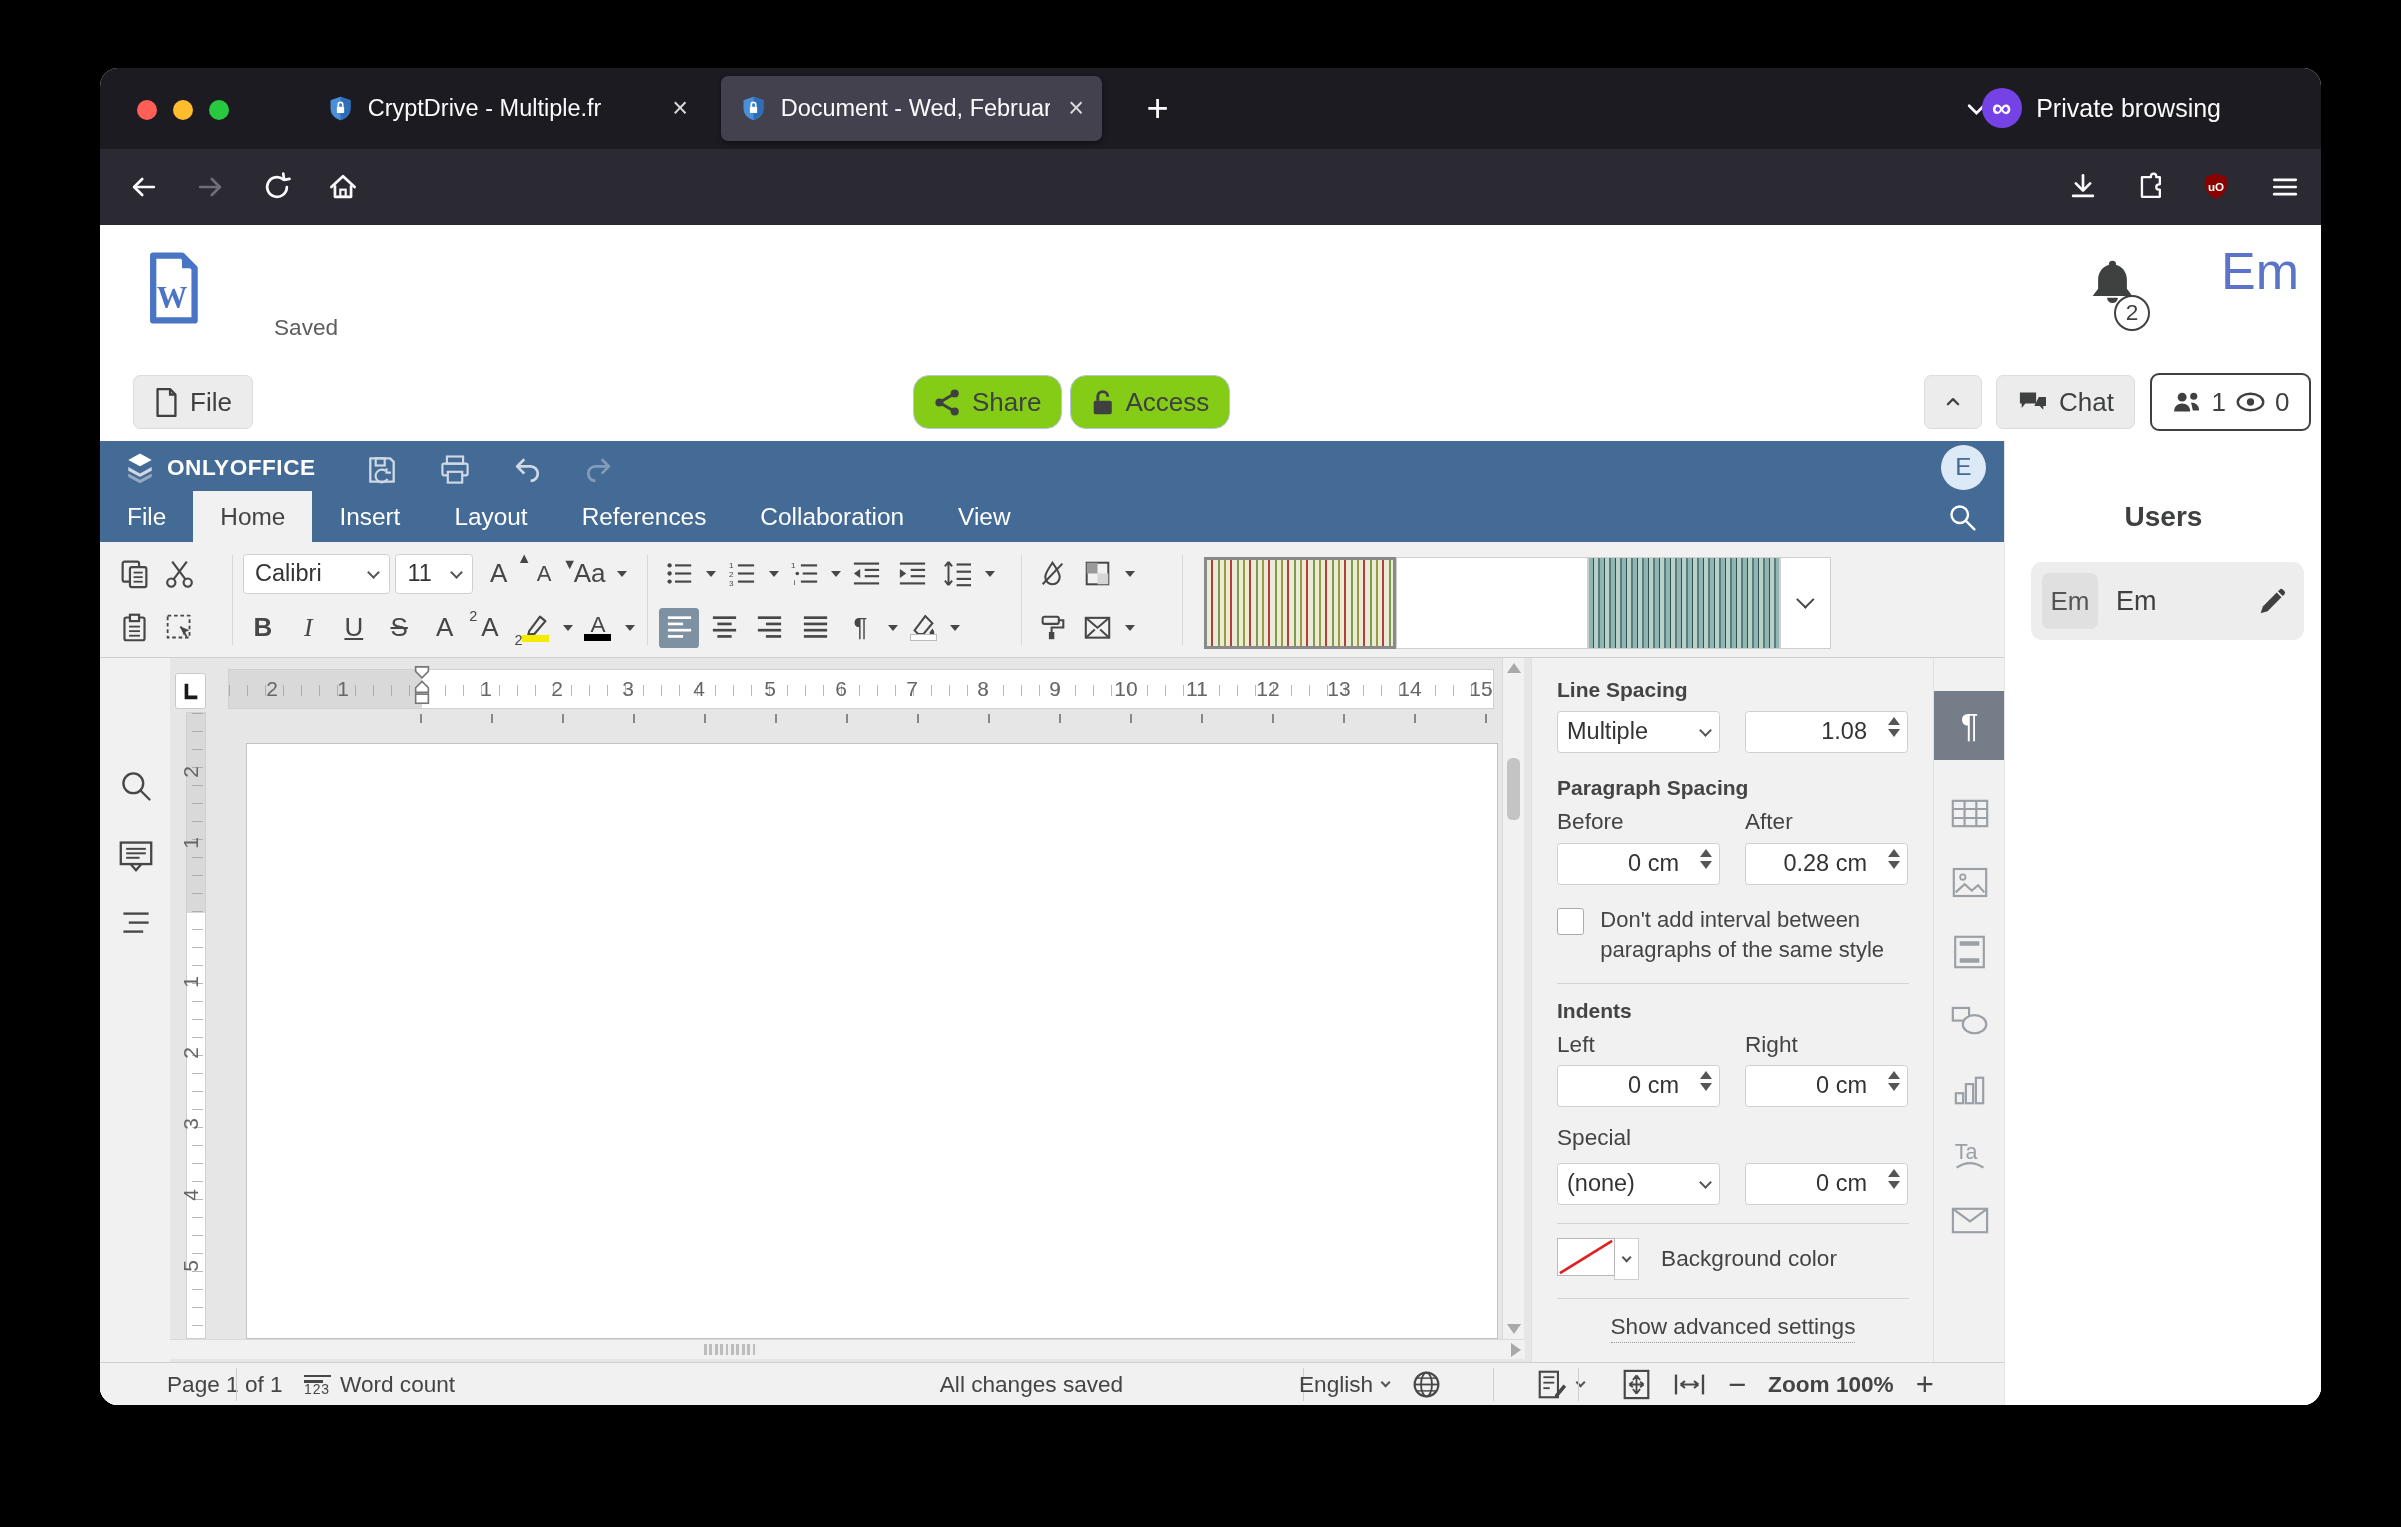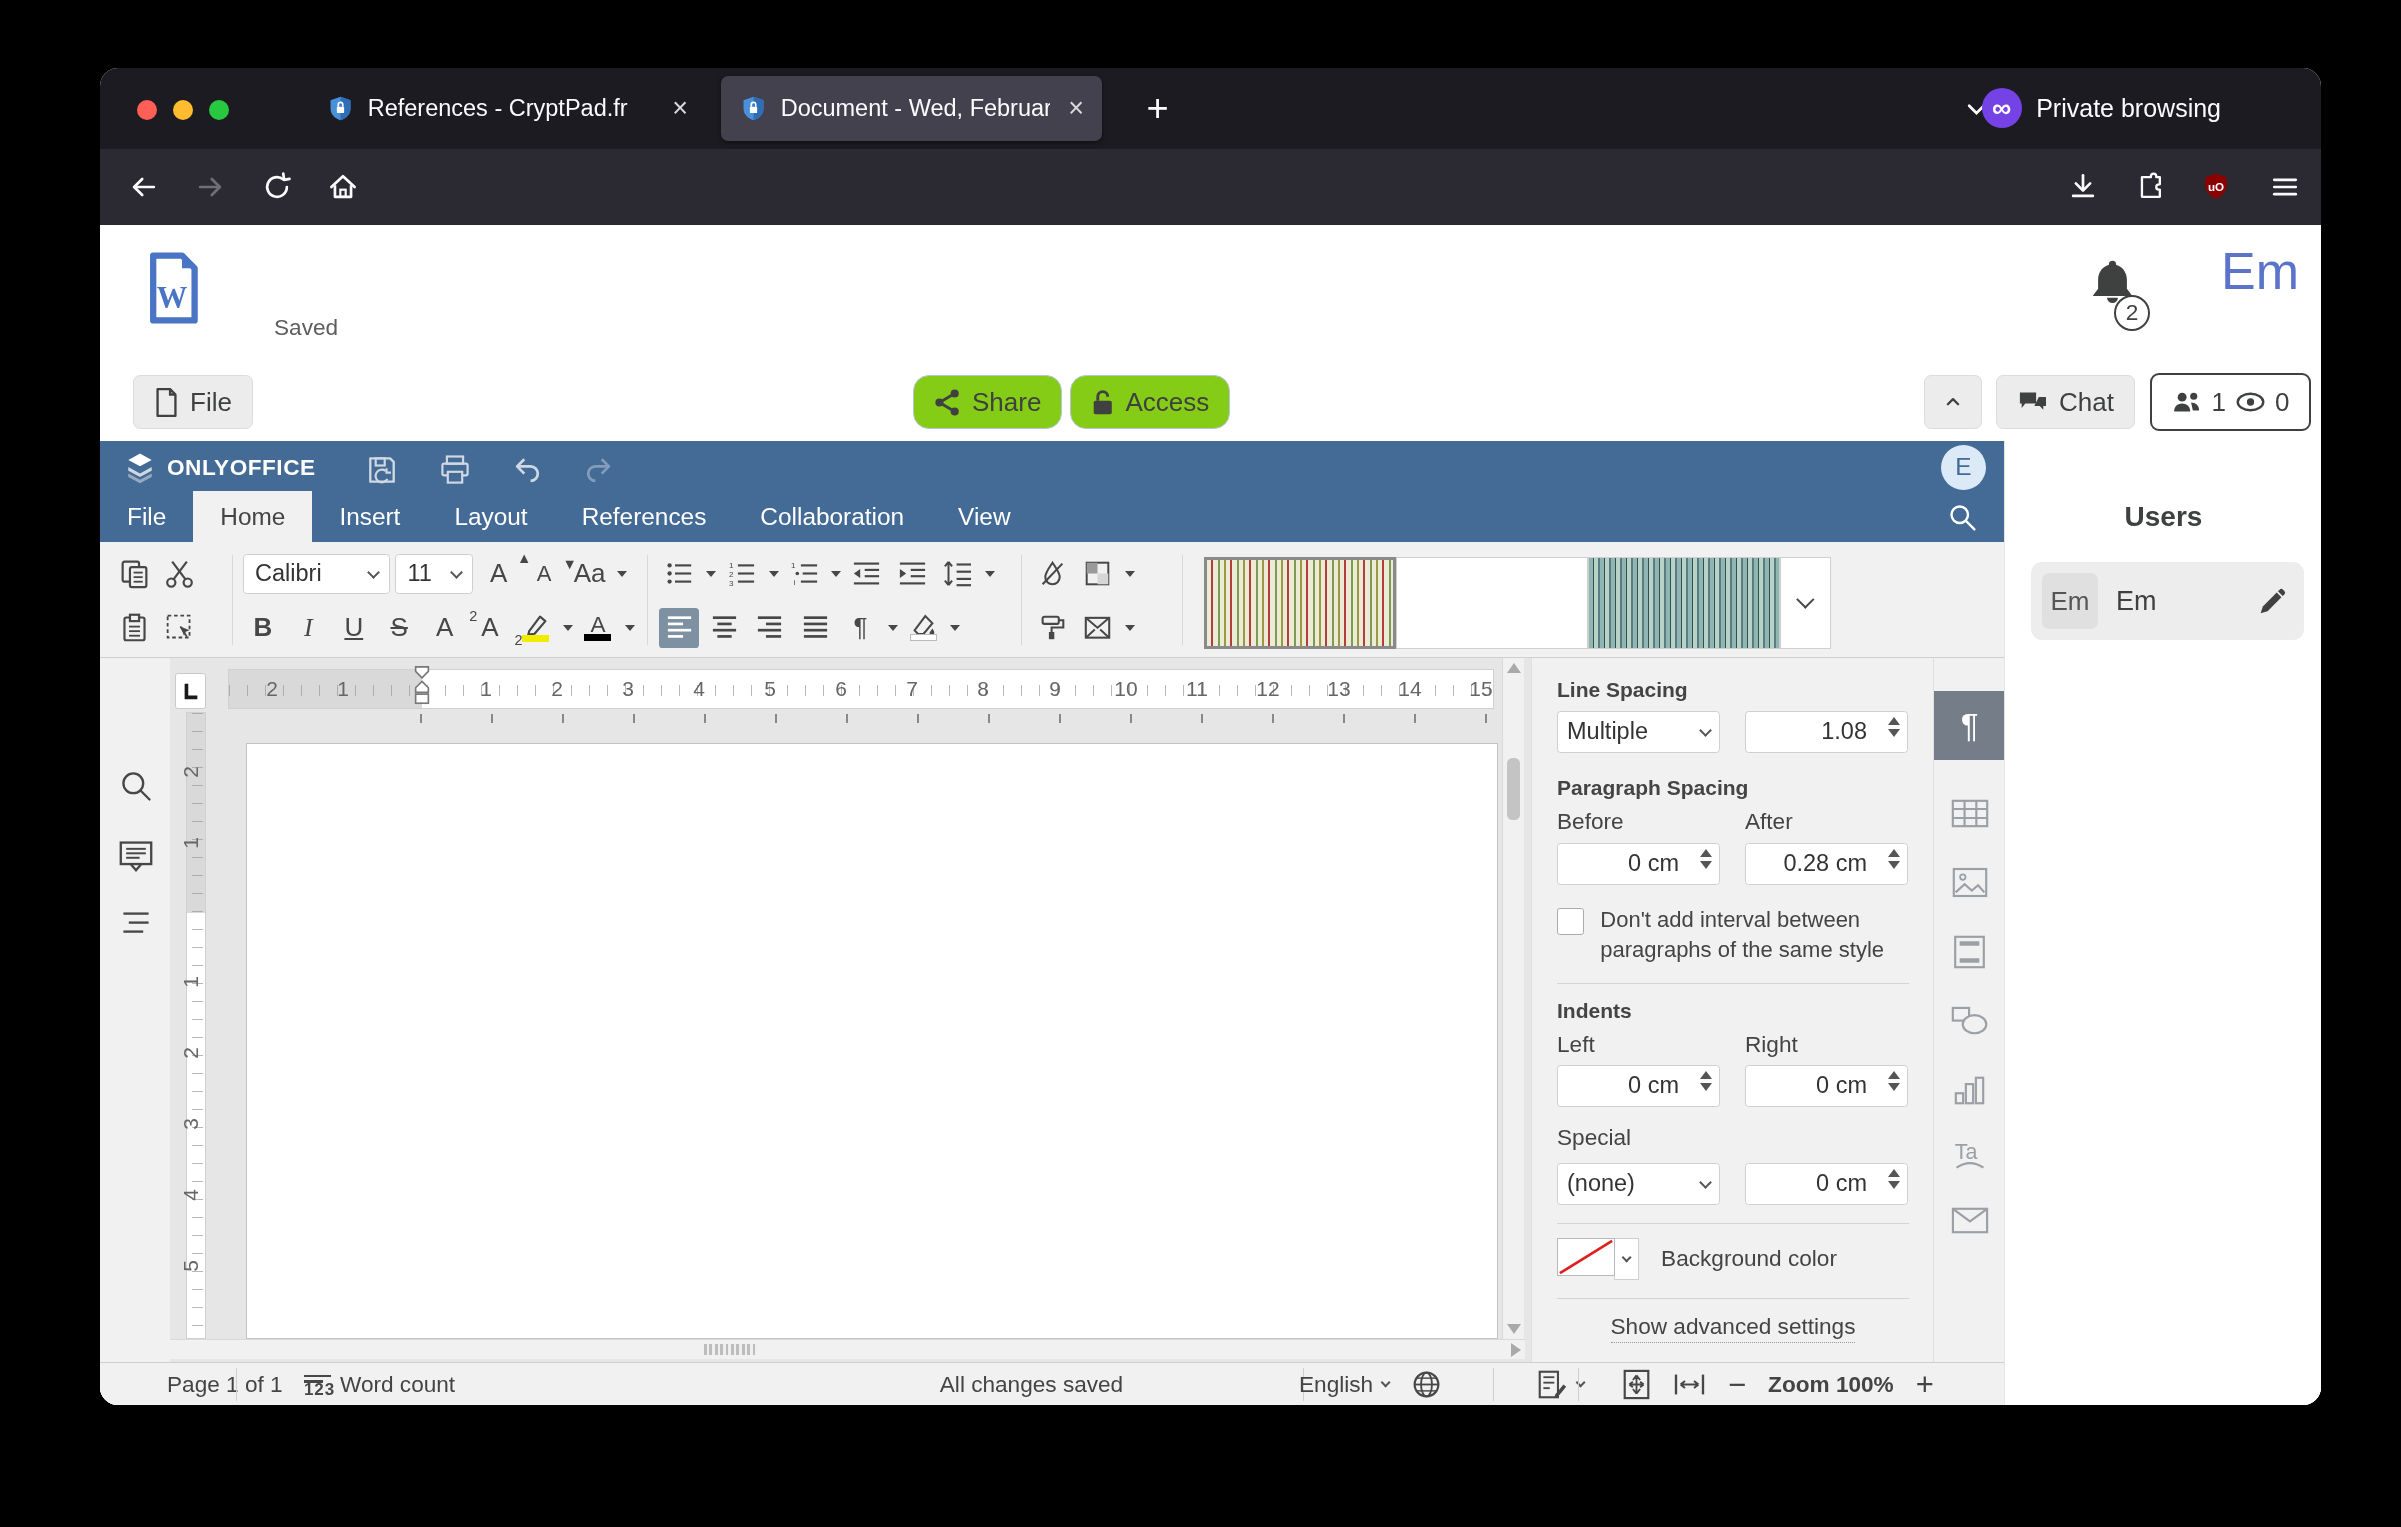--- a/index.html
+++ b/index.html
@@ -154,21 +154,21 @@
   .r-tile { position:absolute; left:0; width:71px; height:69px; display:flex; align-items:center; justify-content:center; color:#9aa0a6; }
   .r-tile.active { background:#757e88; color:#fff; font-size:33px; }
 
   
   .statusbar { position:absolute; left:0; bottom:0; width:1904px; height:43px; background:#f1f1f1;
     border-top:0.9px solid #cfcfcf; font-size:22.6px; color:#444; }
   .sb { position:absolute; top:0; height:43px; display:flex; align-items:center; gap:9px;margin-left:27px; }
   .sb-sep { position:absolute; top:5.4px; width:0.9px; height:33px; background:#cfcfcf; }
   .wc-ic { width:27px; height:27px; display:flex; flex-direction:column; justify-content:center; gap:2.7px; }
   .wc-ic i { display:block; height:2.7px; background:#474747; }
-  .wc-ic b { font-size:17px; font-weight:bold; color:#474747; line-height:9px; letter-spacing:0.9px; }
+  .wc-ic b { font-size:14px; font-weight:normal; color:#474747; line-height:9px; letter-spacing:0.9px; }
 
   
   .users-panel { position:absolute; left:1904px; top:216px; width:318px; bottom:0; background:#fff; border-left:0.9px solid #e6e6e6; }
   .users-title { text-align:center; font-size:28px; font-weight:bold; color:#3f4141; margin-top:60px; }
   .user-row { position:absolute; left:26px; top:121px; width:273px; height:78px; background:#ededed;
     border-radius:11px; display:flex; align-items:center; padding:0 16.3px; gap:18px; }
   .user-av { width:56px; height:56px; background:#e0e0e0; border-radius:7.2px; color:#555; font-size:26px;
     display:flex; align-items:center; justify-content:center; margin-left:-5.4px; }
   .user-name { flex:1; font-size:27px; color:#3f4141; }
 
@@ -189,21 +189,21 @@
 
     <div class="tab inactive">
       <span>
         <svg width="29" height="29" viewBox="0 0 32 32">
             <path d="M16 3l11 4v9c0 7-5 11-11 13C10 27 5 23 5 16V7z" fill="#4a90d9"></path>
             <path d="M16 3l11 4v9c0 7-5 11-11 13z" fill="#2f6eb6"></path>
             <rect x="12" y="14" width="8" height="7" rx="1" fill="#fff"></rect>
             <path d="M13.5 14v-2.2a2.5 2.5 0 015 0V14" fill="none" stroke="#fff" stroke-width="1.8"></path>
           </svg>
       </span>
-      <span class="title">References - CryptPad.fr</span>
+      <span class="title">CryptDrive - Multiple.fr</span>
       <span class="close">×</span>
     </div>
 
     <div class="tab active">
       <span>
         <svg width="29" height="29" viewBox="0 0 32 32">
             <path d="M16 3l11 4v9c0 7-5 11-11 13C10 27 5 23 5 16V7z" fill="#4a90d9"></path>
             <path d="M16 3l11 4v9c0 7-5 11-11 13z" fill="#2f6eb6"></path>
             <rect x="12" y="14" width="8" height="7" rx="1" fill="#fff"></rect>
             <path d="M13.5 14v-2.2a2.5 2.5 0 015 0V14" fill="none" stroke="#fff" stroke-width="1.8"></path>

